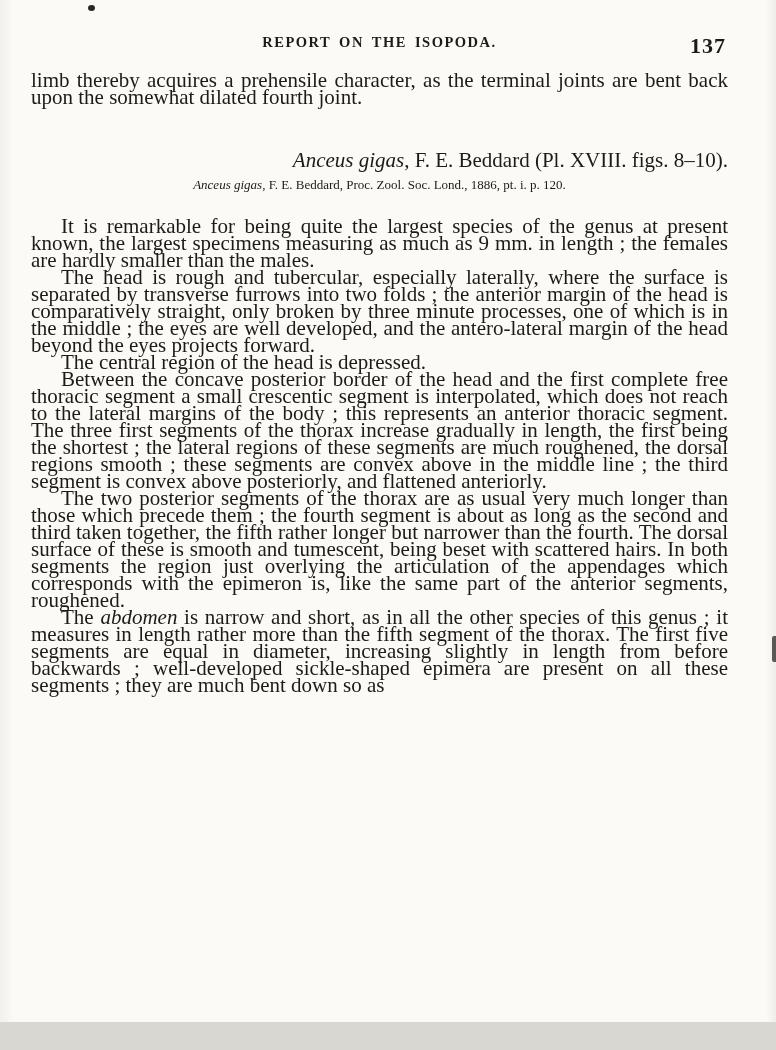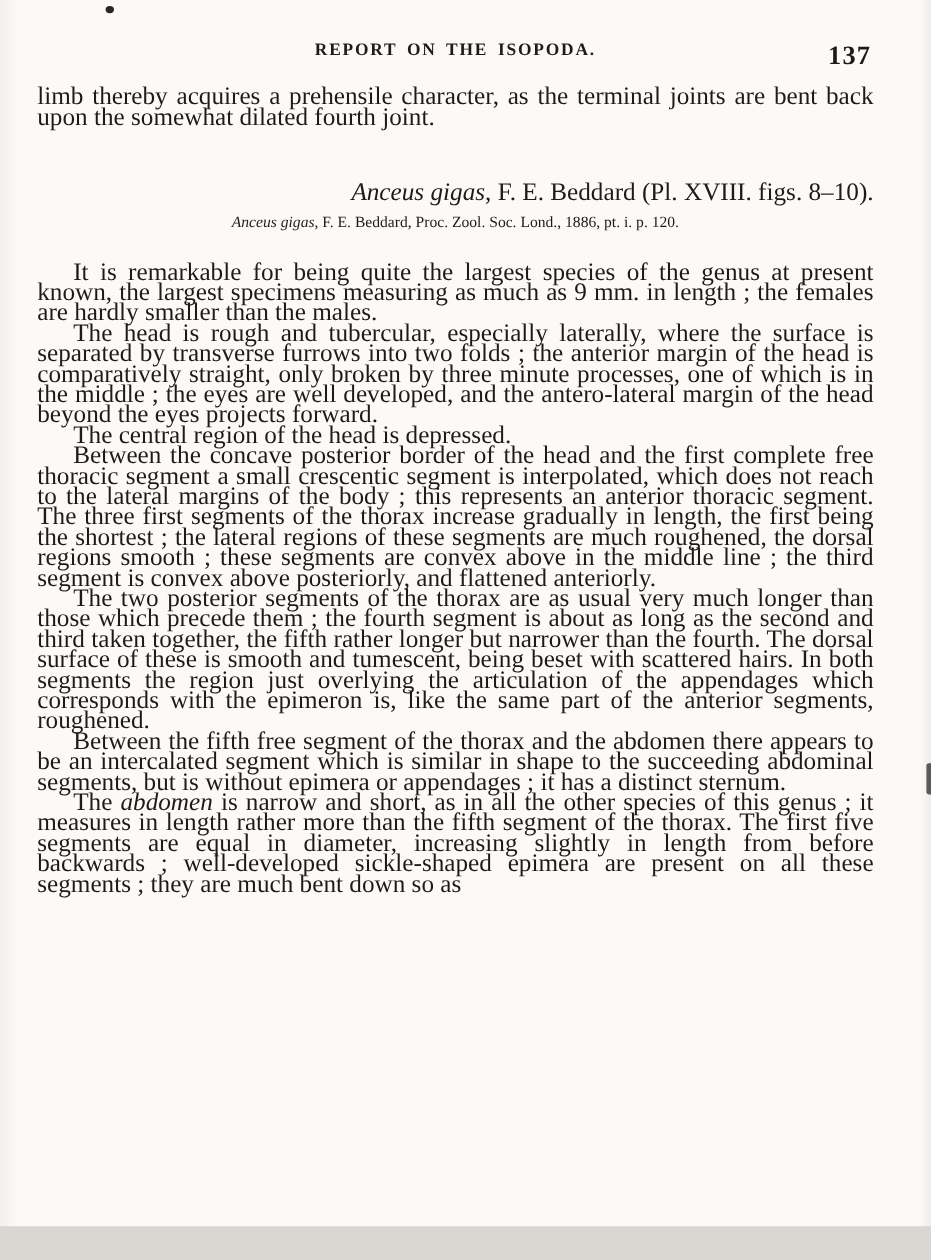--- a/index.html
+++ b/index.html
@@ -87,16 +87,15 @@
 
   <div class="body-text">
       <p class="body-first"><span>limb thereby acquires a prehensile character, as the terminal joints are bent back upon the somewhat dilated fourth joint.</span></p>
       <p class="heading"><span class="italic">Anceus gigas</span><span>, F. E. Beddard (Pl. XVIII. figs. 8–10).</span></p>
       <p class="citation"><span class="italic">Anceus gigas</span><span>, F. E. Beddard, Proc. Zool. Soc. Lond., 1886, pt. i. p. 120.</span></p>
       <p class="body"><span>It is remarkable for being quite the largest species of the genus at present known, the largest specimens measuring as much as 9 mm. in length ; the females are hardly smaller than the males.</span></p>
       <p class="body"><span>The head is rough and tubercular, especially laterally, where the surface is separated by transverse furrows into two folds ; the anterior margin of the head is comparatively straight, only broken by three minute processes, one of which is in the middle ; the eyes are well developed, and the antero-lateral margin of the head beyond the eyes projects forward.</span></p>
       <p class="body"><span>The central region of the head is depressed.</span></p>
       <p class="body"><span>Between the concave posterior border of the head and the first complete free thoracic segment a small crescentic segment is interpolated, which does not reach to the lateral margins of the body ; this represents an anterior thoracic segment. The three first segments of the thorax increase gradually in length, the first being the shortest ; the lateral regions of these segments are much roughened, the dorsal regions smooth ; these segments are convex above in the middle line ; the third segment is convex above posteriorly, and flattened anteriorly.</span></p>
       <p class="body"><span>The two posterior segments of the thorax are as usual very much longer than those which precede them ; the fourth segment is about as long as the second and third taken together, the fifth rather longer but narrower than the fourth. The dorsal surface of these is smooth and tumescent, being beset with scattered hairs. In both segments the region just overlying the articulation of the appendages which corresponds with the epimeron is, like the same part of the anterior segments, roughened.</span></p>
-      <p class="body"><span>Between the fifth free segment of the thorax and the abdomen there appears to be an intercalated segment which is similar in shape to the succeeding abdominal segments, but is without epimera or appendages ; it has a distinct sternum.</span></p>
       <p class="body"><span>The </span><span class="italic">abdomen</span><span> is narrow and short, as in all the other species of this genus ; it measures in length rather more than the fifth segment of the thorax. The first five segments are equal in diameter, increasing slightly in length from before backwards ; well-developed sickle-shaped epimera are present on all these segments ; they are much bent down so as</span></p>
     </div>
 </div>
 
 </body></html>

